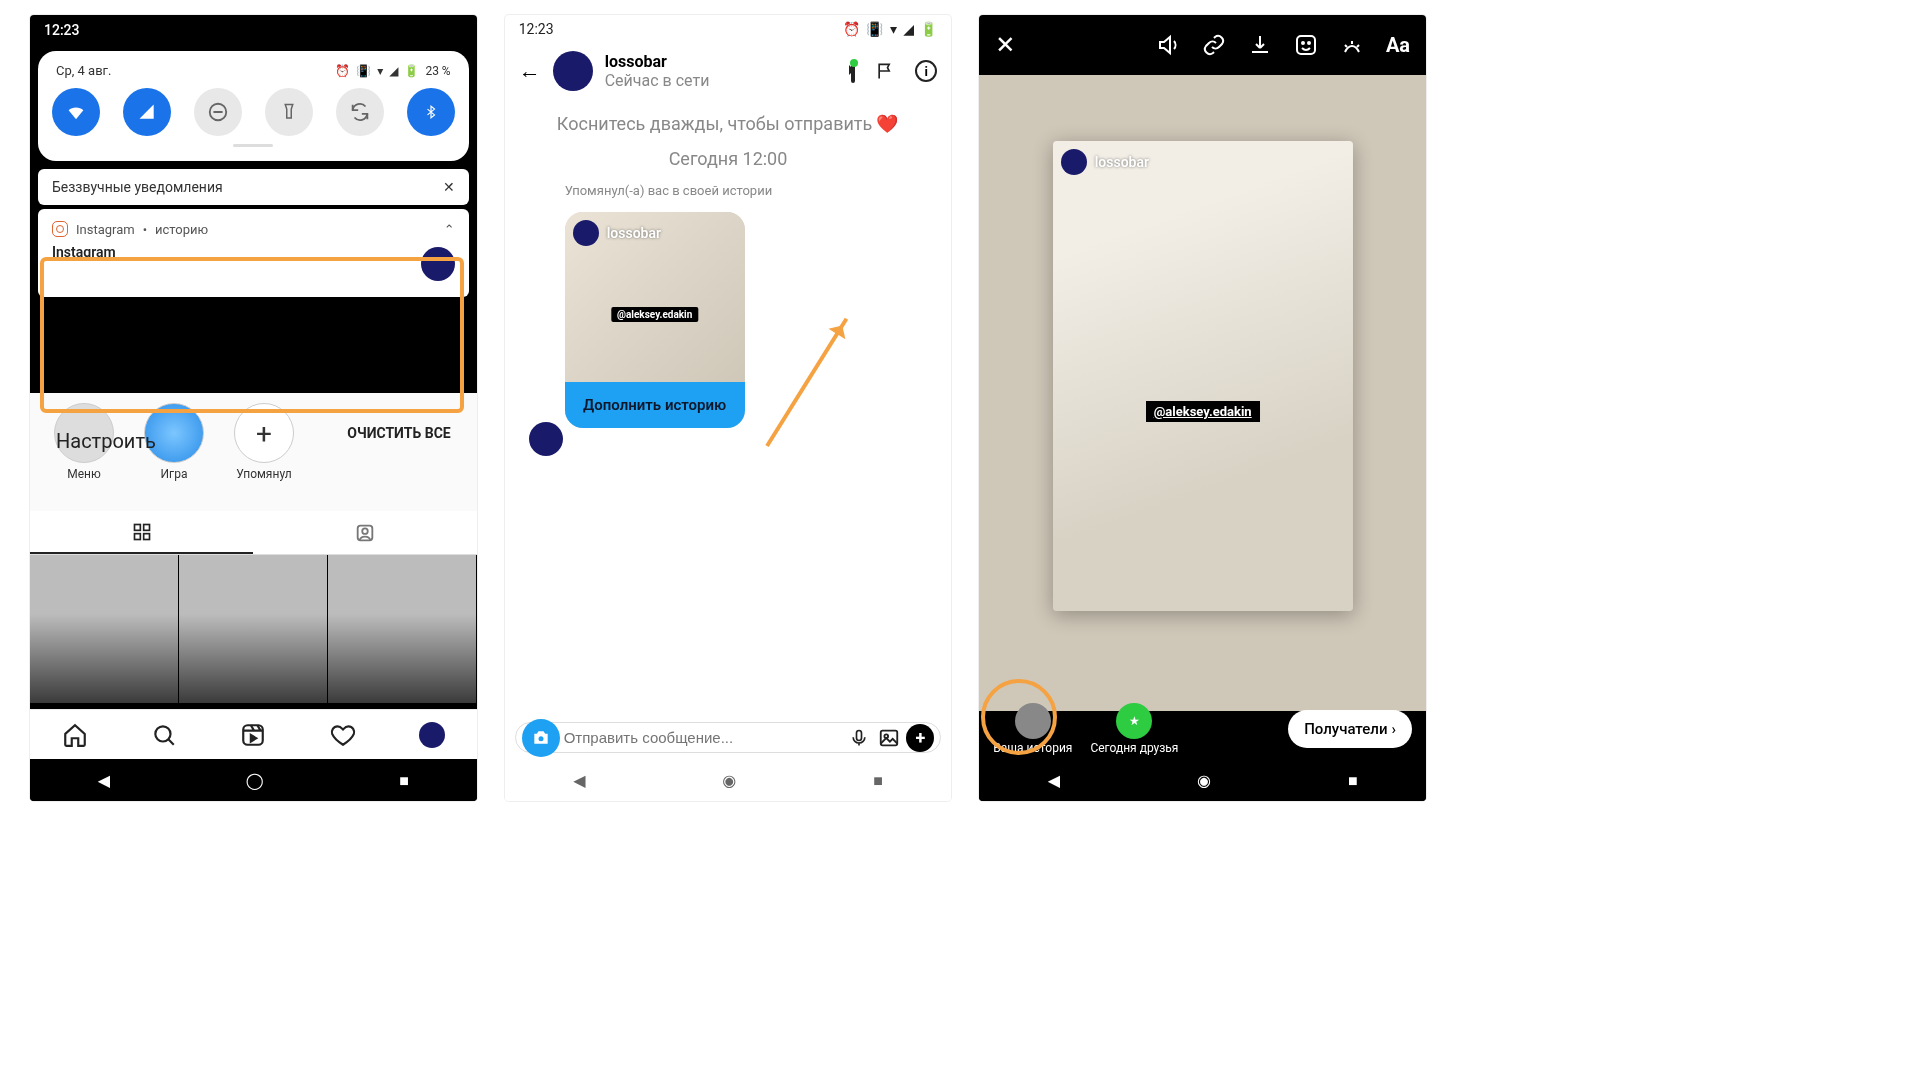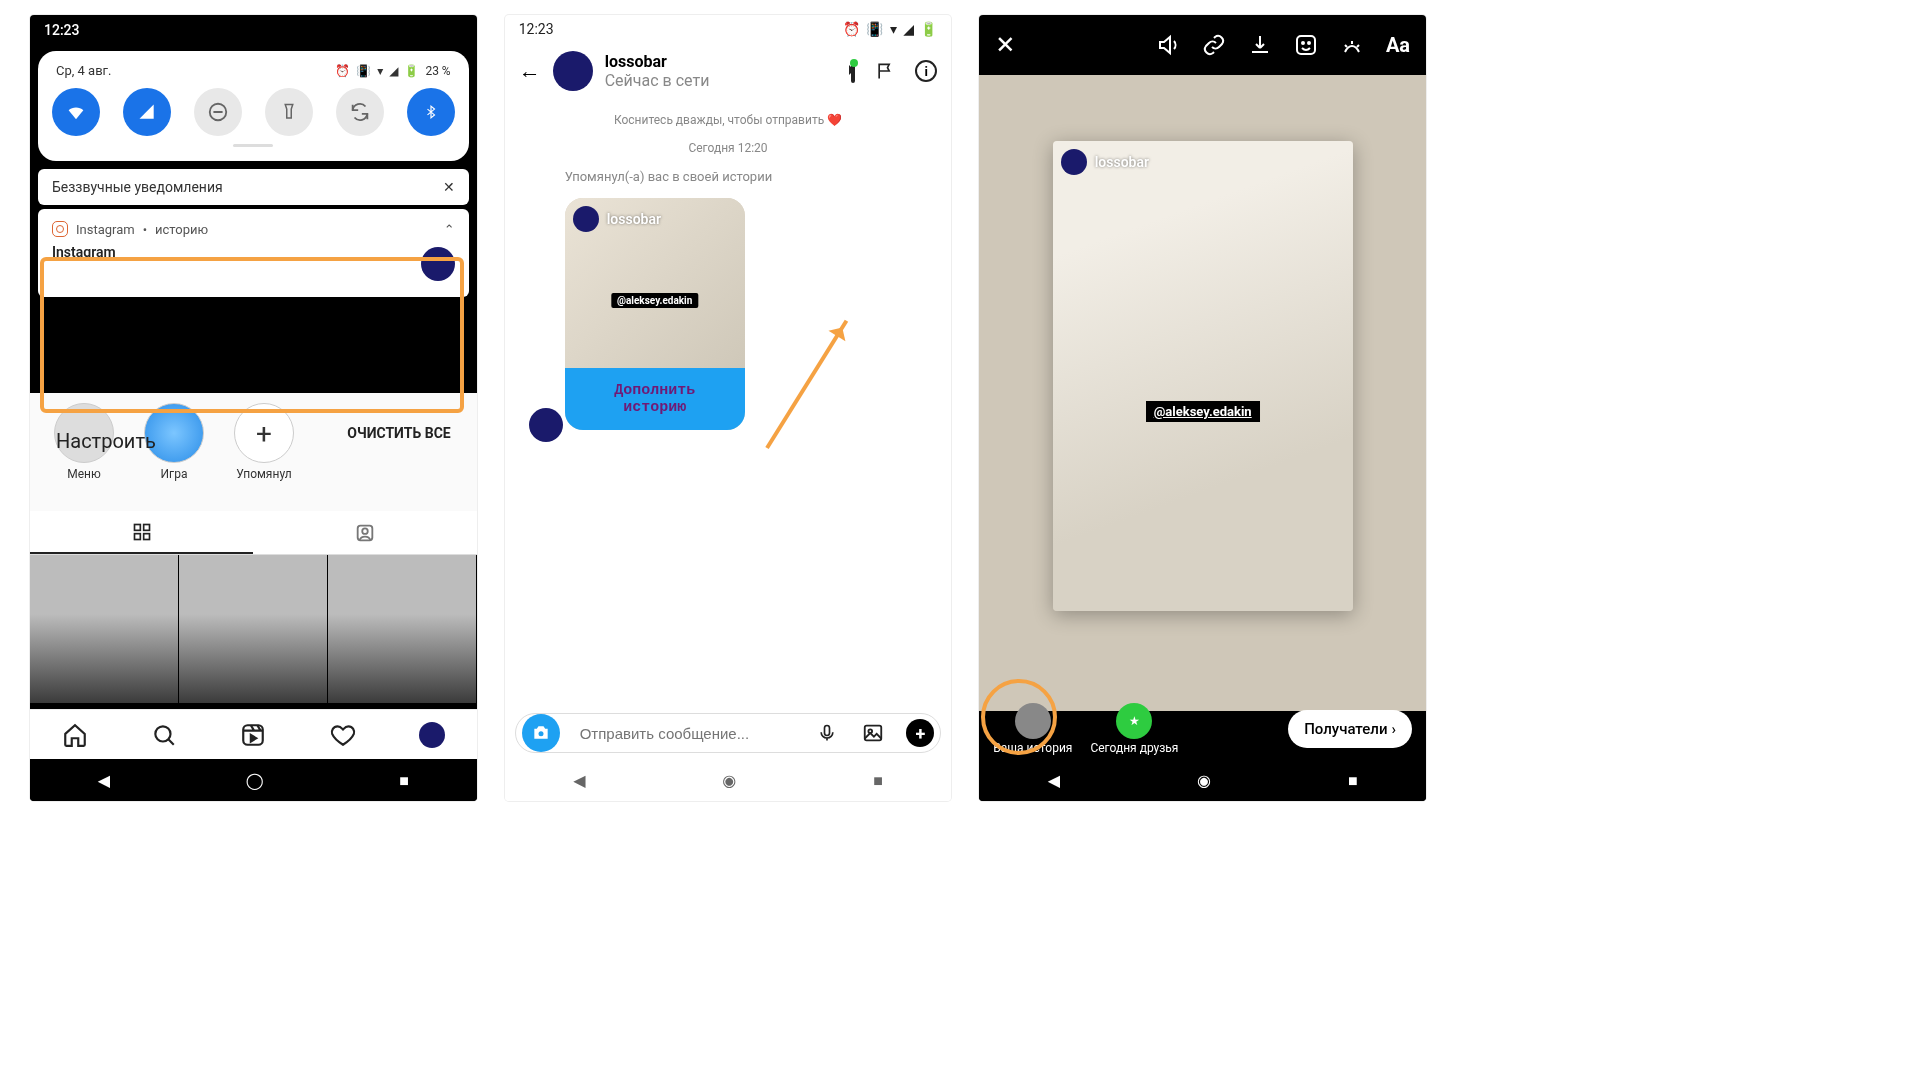--- a/index.html
+++ b/index.html
@@ -102,31 +102,31 @@
   .cam-dot::after{content:"";position:absolute;right:-6px;top:3px;width:0;height:0;border:5px solid transparent;border-left-color:#222;}
   .green-dot{width:8px;height:8px;background:#2ecc40;border-radius:50%;position:absolute;top:-3px;right:-3px;}
   .info-ic{width:22px;height:22px;border:2px solid #222;border-radius:50%;display:flex;align-items:center;justify-content:center;font-size:13px;font-weight:700;}
   .p2 .chat-body { padding:0 12px; }
   .shared-post { border:1px solid #ddd; border-radius:18px; overflow:hidden; margin-left:48px; max-width:280px;}
   .shared-img { height:130px; background:radial-gradient(circle at 50% 80%, #fff 30%, #d8d2cb 70%);}
   .shared-caption { padding:10px 12px; font-size:14px; background:#f3f3f3;}
   .shared-caption b{font-weight:700;}
   .dm-avatar{width:34px;height:34px;border-radius:50%;background:#1a1a6b;position:absolute;left:12px;}
   .dm-row{position:relative;margin-top:8px;}
-  .sys-msg{text-align:center;font-size:12px;color:#888;margin:14px 0;}
+  .sys-msg{text-align:center;font-size:18px;color:#888;margin:14px 0;}
   .story-card{margin-left:48px;width:180px;border-radius:18px;overflow:hidden;position:relative;background:#dcd4c5;}
   .story-hdr{display:flex;align-items:center;gap:8px;padding:8px;}
   .sc-avatar{width:26px;height:26px;border-radius:50%;background:#1a1a6b;}
   .sc-name{color:#fff;font-weight:600;text-shadow:0 0 3px rgba(0,0,0,.5);font-size:14px;}
   .sc-img{height:170px;background:linear-gradient(135deg,#eae3d6,#cfc8b9);position:relative;}
   .mention-tag{position:absolute;left:50%;bottom:60px;transform:translateX(-50%);background:#000;color:#fff;padding:2px 6px;font-size:10px;font-weight:700;border-radius:2px;}
-  .story-btn{background:#1ea1f2;color:#701a75;text-align:center;padding:14px;font-size:15px;font-weight:600;font-family:Liberation Mono, monospace;}
+  .story-btn{background:#1ea1f2;color:#0f172a;text-align:center;padding:14px;font-size:15px;font-weight:600;}
   .arrow{position:absolute;width:150px;height:4px;background:#f5a243;transform:rotate(-58deg);transform-origin:left;left:250px;bottom:-20px;}
   .arrow::after{content:"";position:absolute;right:-2px;top:-8px;border:10px solid transparent;border-left-color:#f5a243;}
-  .dm-input{position:absolute;bottom:48px;left:10px;right:10px;height:40px;border:1px solid #ddd;border-radius:26px;display:flex;align-items:center;padding:0 6px;gap:20px;background:#fff;}
+  .dm-input{position:absolute;bottom:48px;left:10px;right:10px;height:31px;border:1px solid #ddd;border-radius:26px;display:flex;align-items:center;padding:0 6px;gap:4px;background:#fff;}
   .dm-cam{width:38px;height:38px;border-radius:50%;background:#1ea1f2;display:flex;align-items:center;justify-content:center;color:#fff;}
   .dm-field{flex:1;font-size:15px;color:#999;border:none;outline:none;}
   .dm-ic{width:26px;height:26px;display:flex;align-items:center;justify-content:center;color:#222;}
   .dm-plus{width:28px;height:28px;border-radius:50%;background:#000;color:#fff;display:flex;align-items:center;justify-content:center;font-size:18px;font-weight:700;}
 
   
   .p3{background:#000;}
   .p3 .editor-top{height:60px;display:flex;align-items:center;justify-content:space-between;padding:0 16px;color:#fff;}
   .p3 .editor-icons{display:flex;gap:22px;align-items:center;}
   .p3 .canvas{position:absolute;top:60px;left:0;right:0;bottom:90px;background:#cfc7b8;}
@@ -321,21 +321,21 @@
           <svg width="20" height="24" viewBox="0 0 24 24" fill="none" stroke="#222" stroke-width="2">
             <path d="M5 3v18M5 4h12l-2 4 2 4H5"></path>
           </svg>
         </span>
       <span class="info-ic">i</span>
     </div>
   </div>
 
   <div class="chat-body">
     <div class="sys-msg">Коснитесь дважды, чтобы отправить ❤️</div>
-    <div class="sys-msg">Сегодня 12:20</div>
+    <div class="sys-msg">Сегодня 12:00</div>
     <div class="sys-msg" style="text-align:left;margin-left:48px;color:#888;font-size:13px;">Упомянул(-а) вас в своей истории</div>
 
     <div class="dm-row" style="margin-top:4px;">
       <div class="story-card">
         <div class="sc-img">
           <div class="story-hdr">
             <div class="sc-avatar"></div>
             <div class="sc-name">lossobar</div>
           </div>
           <div class="mention-tag">@aleksey.edakin</div>

